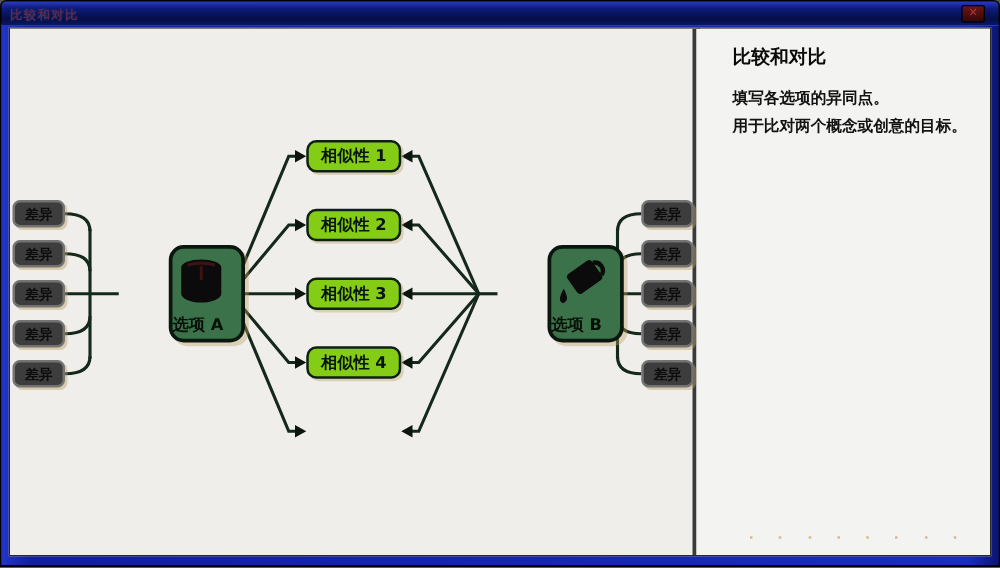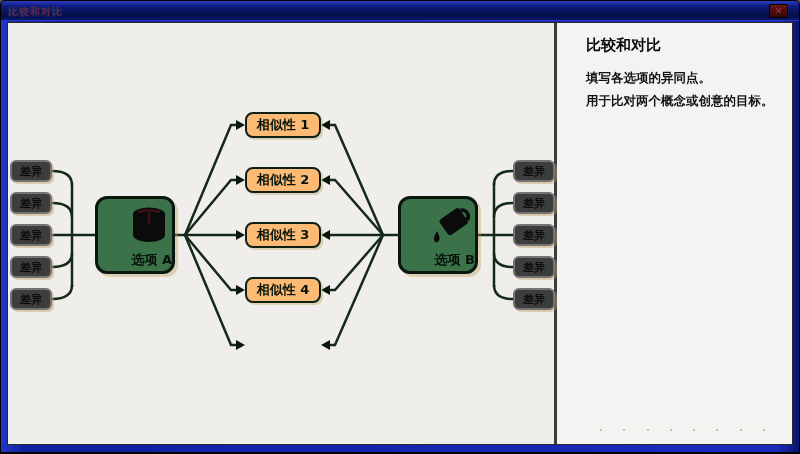--- a/index.html
+++ b/index.html
@@ -45,31 +45,32 @@
 
   .diff-box {
     position:absolute; width:42px; height:22px;
     background:#3d3d3d; border:2px solid #737373; border-radius:6px;
     display:flex; align-items:center; justify-content:center;
     font-size:11px; font-weight:bold; color:#0b0b0b;
     box-shadow:2px 2px 0 rgba(190,160,100,.45);
   }
   .sim-box {
     position:absolute; left:237px; width:76px; height:26px;
-    background:#fdba74; border:2px solid #0d2013; border-radius:8px;
+    background:#84cc16; border:2px solid #0d2013; border-radius:8px;
     display:flex; align-items:center; justify-content:center;
     font-size:13px; font-weight:bold; color:#06140a;
     box-shadow:2px 2px 0 rgba(190,160,100,.4);
   }
   .option-node {
-    position:absolute; width:80px; height:78px; top:173px;
+    position:absolute; width:61px; height:78px; top:173px;
     background:#3b7249; border:3px solid #0a170e; border-radius:12px;
-    display:flex; flex-direction:column; align-items:flex-end; justify-content:space-between;
+    display:flex; flex-direction:column; align-items:flex-start; justify-content:space-between;
     padding:6px 0 5px 0;
     box-shadow:3px 3px 0 rgba(190,160,100,.4);
+    margin-left:40px;
   }
   .option-label { font-size:13px; font-weight:bold; color:#081108; }
 
   
   .panel {
     position:absolute; left:552px; right:0; top:0; bottom:0; background:#f3f3f1;
   }
   .panel-title {
     position:absolute; left:26px; top:13px;
     font-size:15px; font-weight:bold; color:#0a0a0a;

